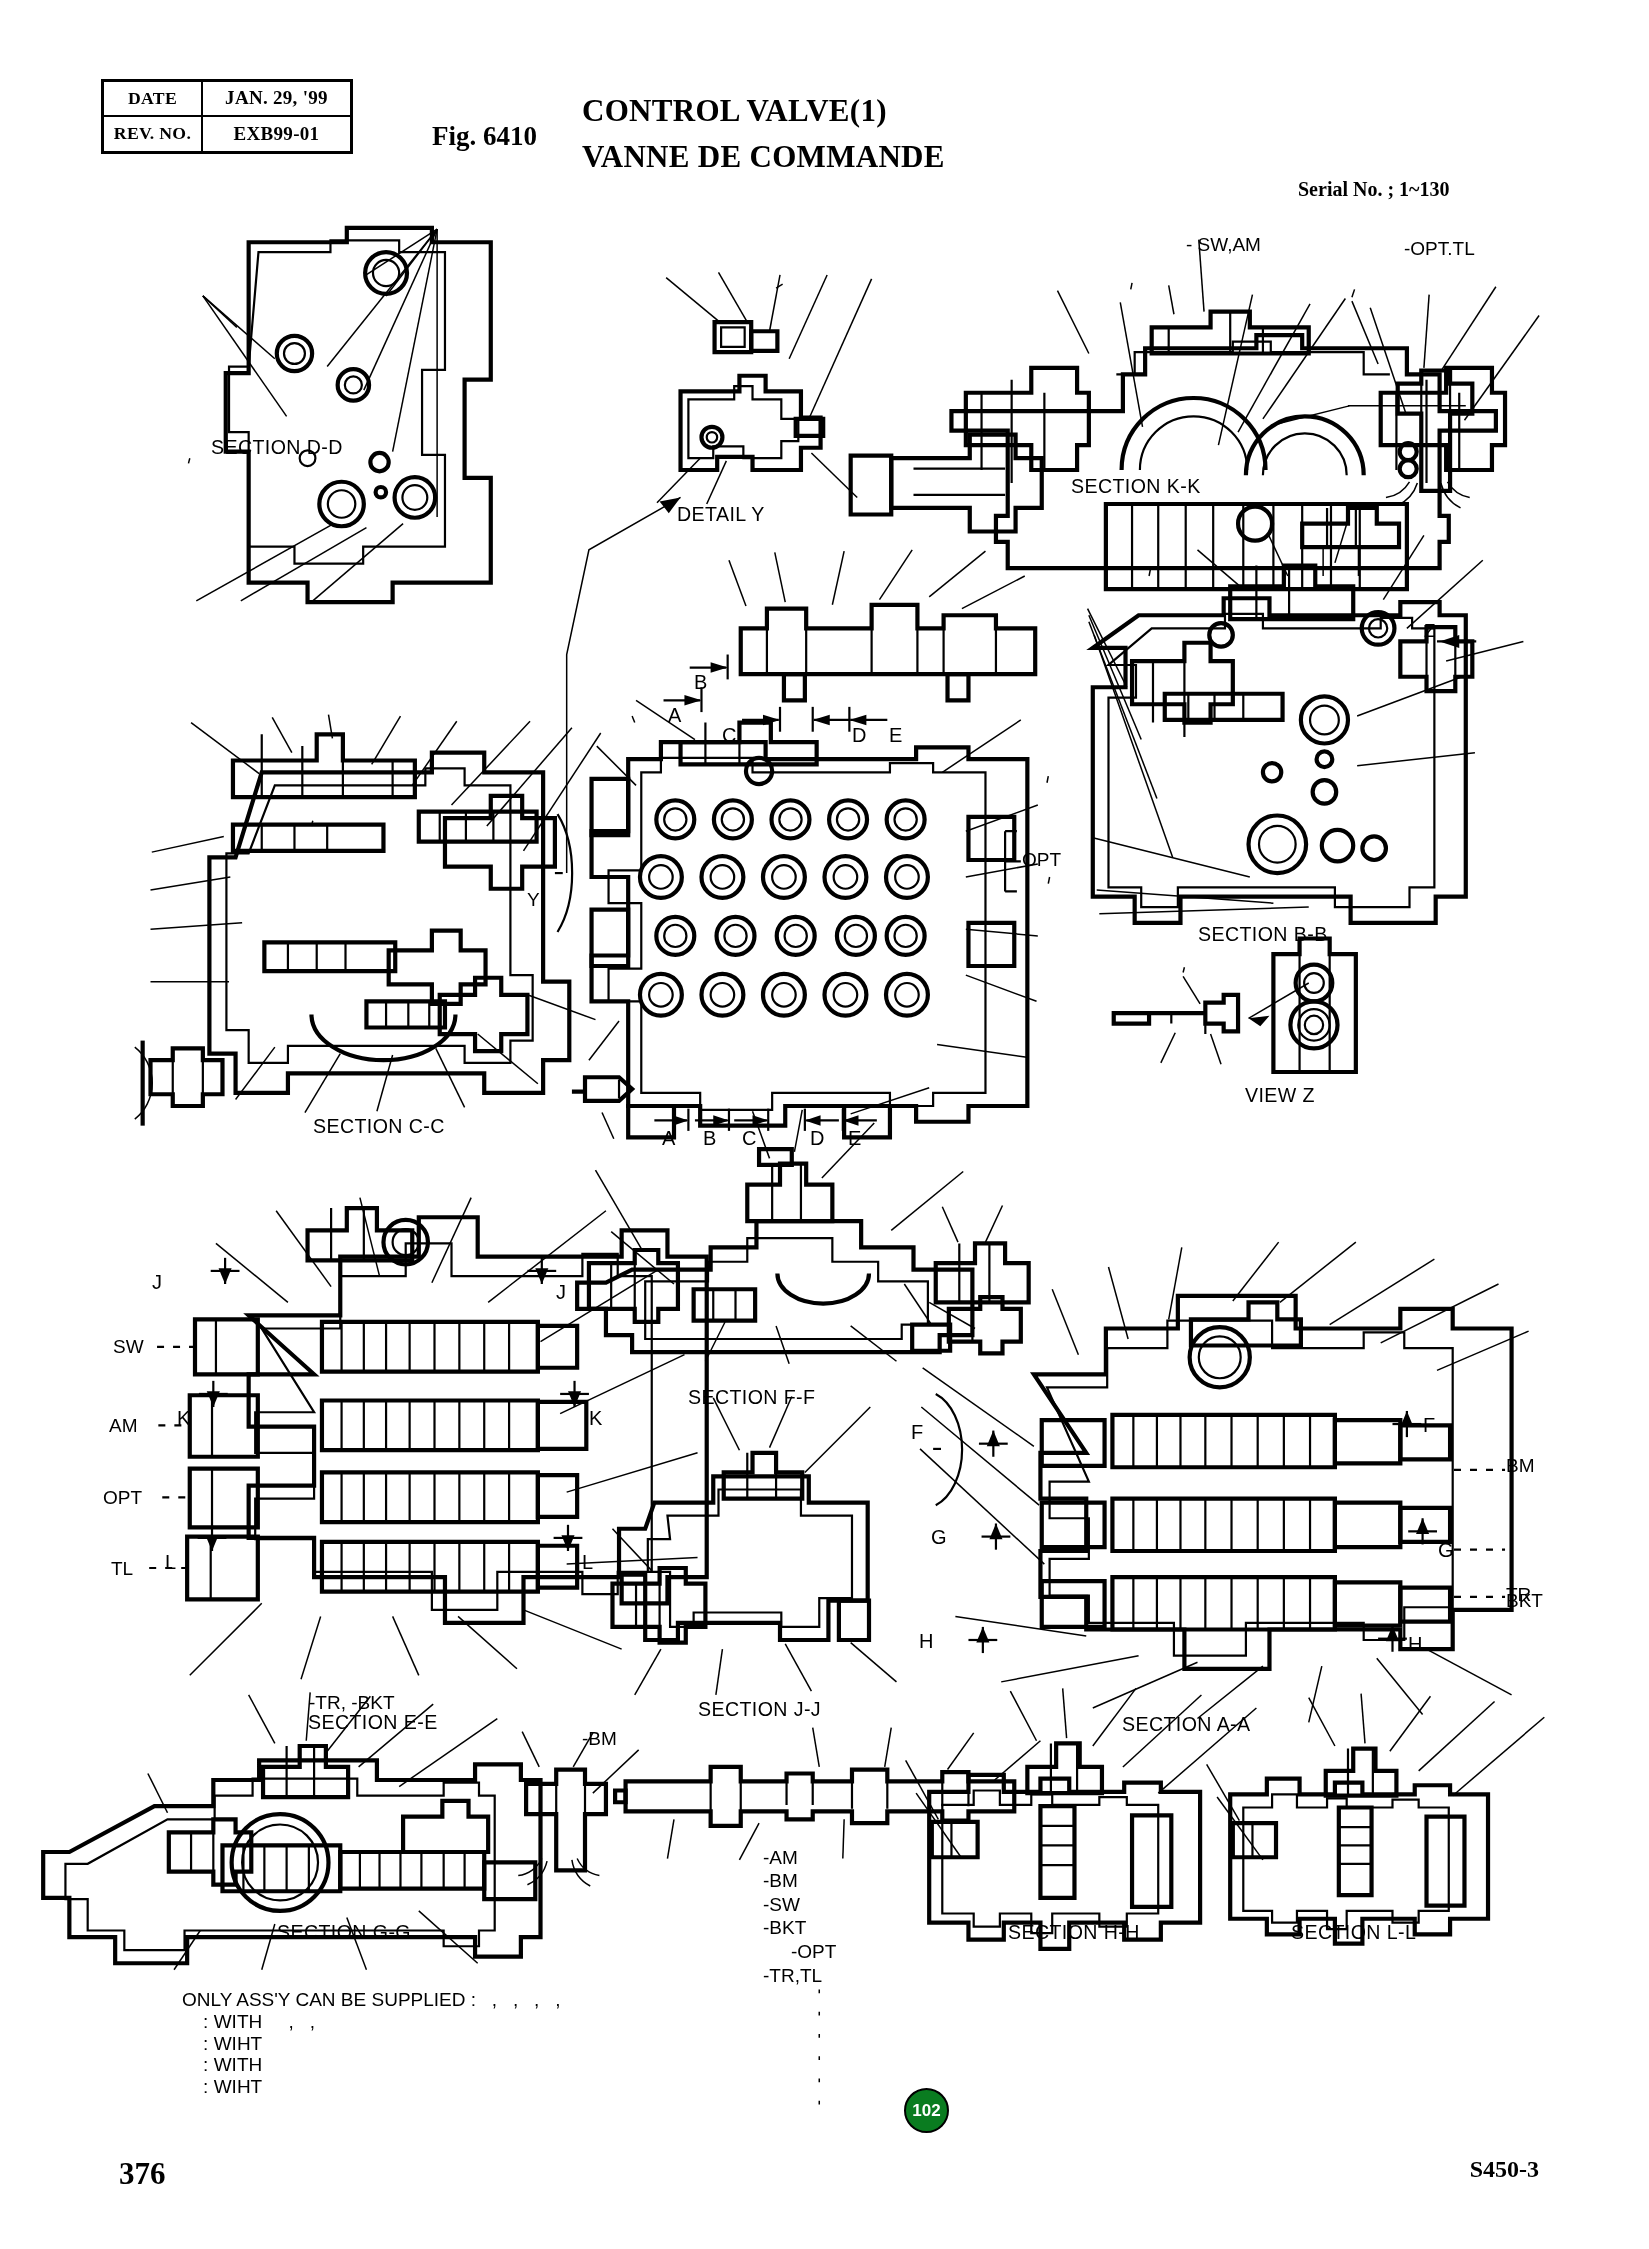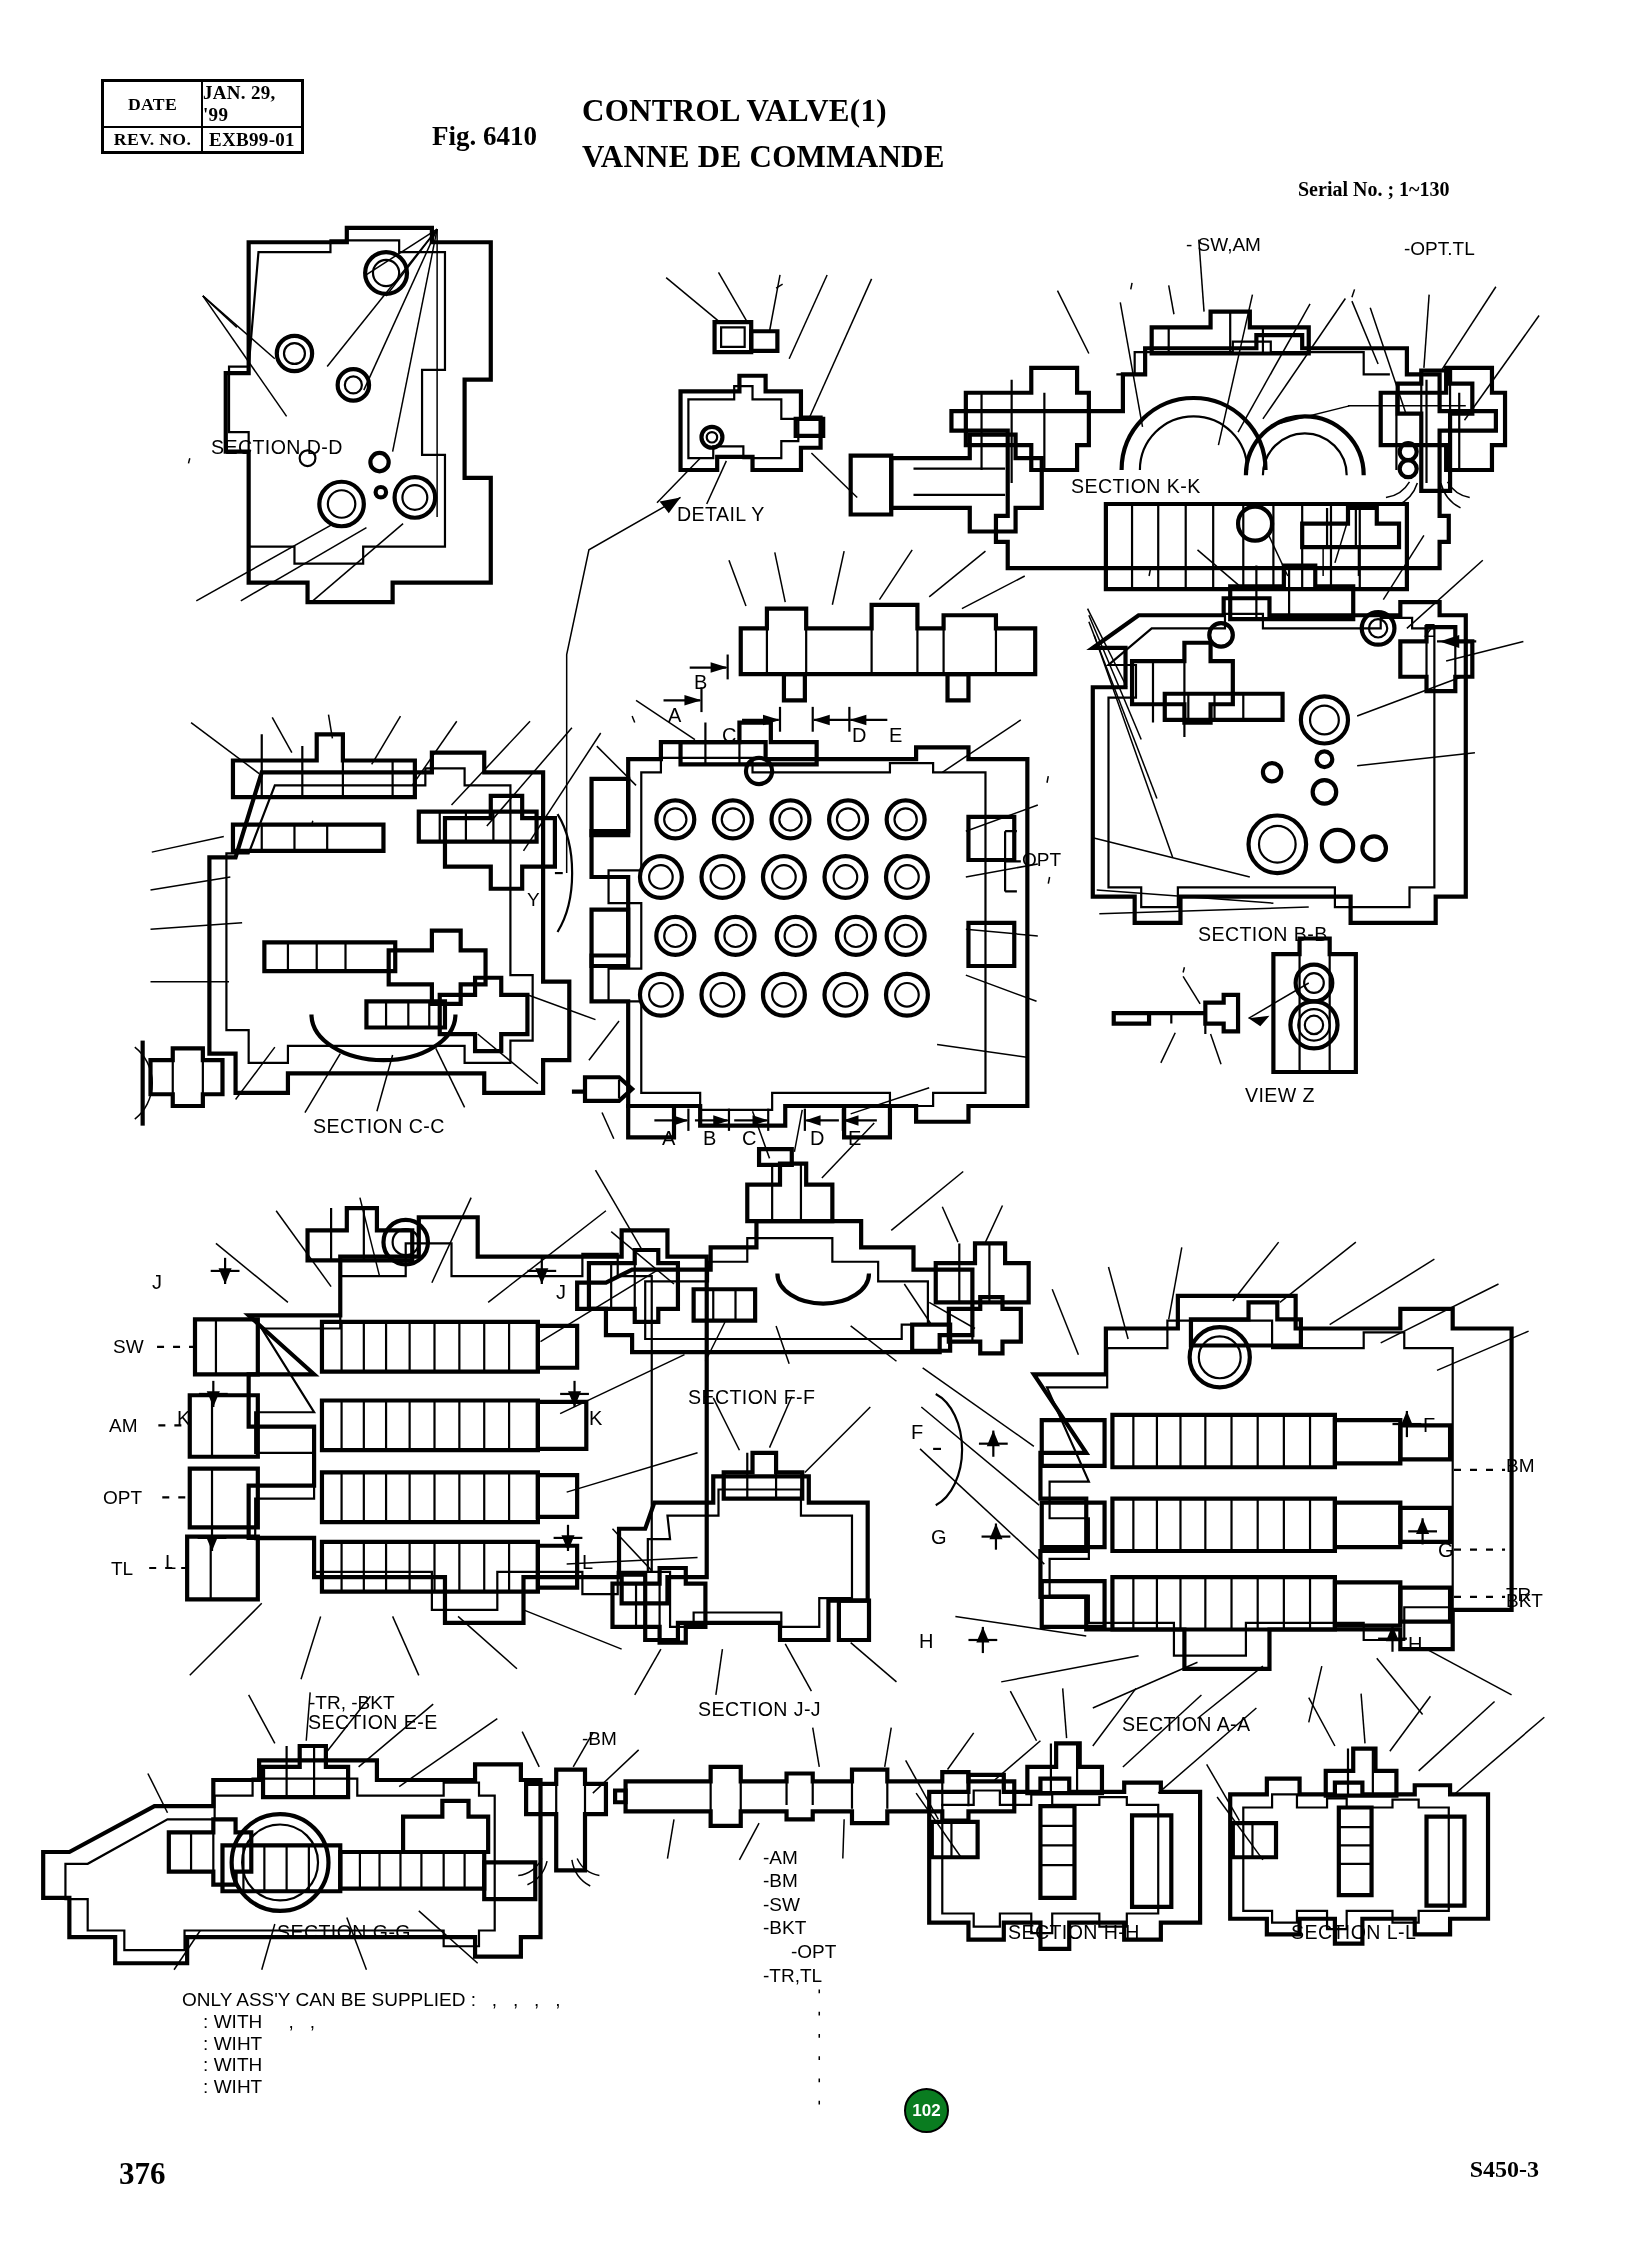--- a/index.html
+++ b/index.html
@@ -5,21 +5,21 @@
 <style>
   html,body{margin:0;padding:0;background:#fff;}
   body{
     width:1649px;height:2250px;position:relative;overflow:hidden;
     font-family:"Liberation Sans", sans-serif;color:#000;
   }
   .pg{position:absolute;inset:0;}
 
   
   .datebox{
-    position:absolute;left:101px;top:79px;width:203px;height:75px;
+    position:absolute;left:101px;top:79px;width:252px;height:75px;
     border:3.3px solid #000;box-sizing:border-box;
     display:grid;grid-template-rows:1fr 1fr;grid-template-columns:99px 1fr;
     font-family:"Liberation Serif", serif;font-weight:bold;
   }
   .datebox>div{
     display:flex;align-items:center;justify-content:center;
     border-right:2px solid #000;border-bottom:2px solid #000;
     font-size:19px;letter-spacing:0.3px;
   }
   .datebox>div:nth-child(2),.datebox>div:nth-child(4){border-right:none;}

